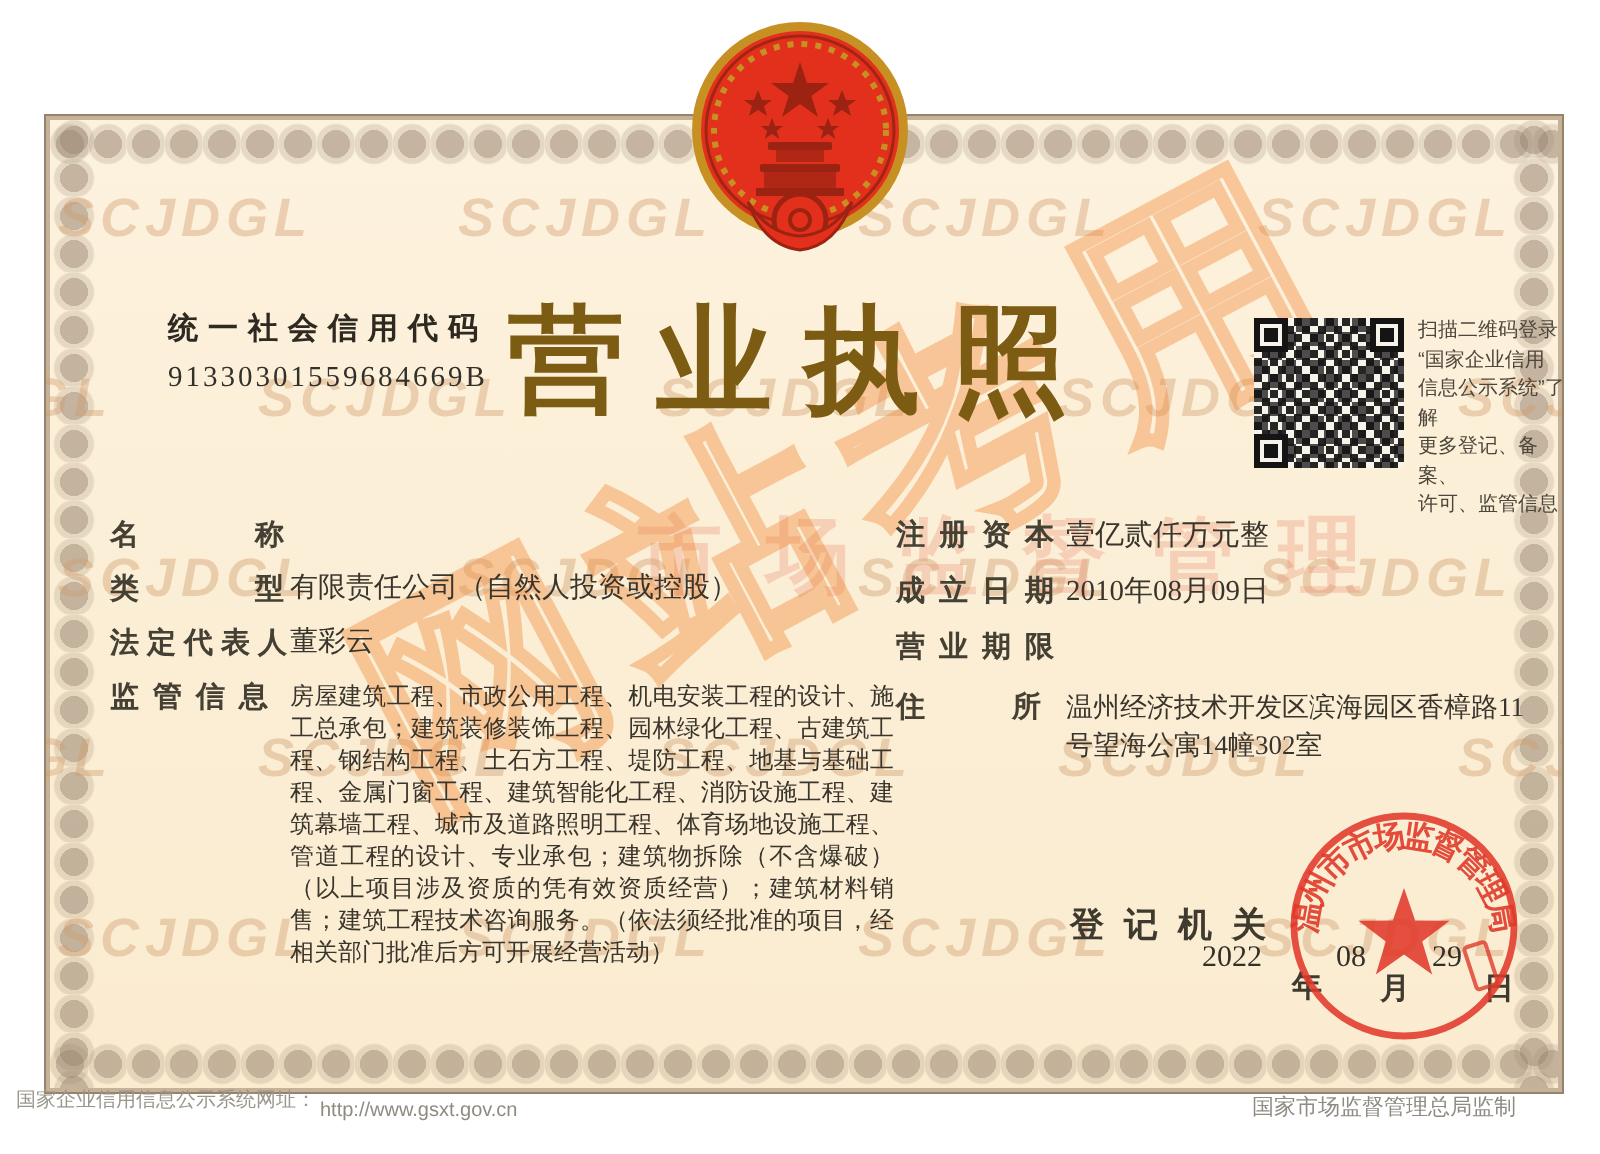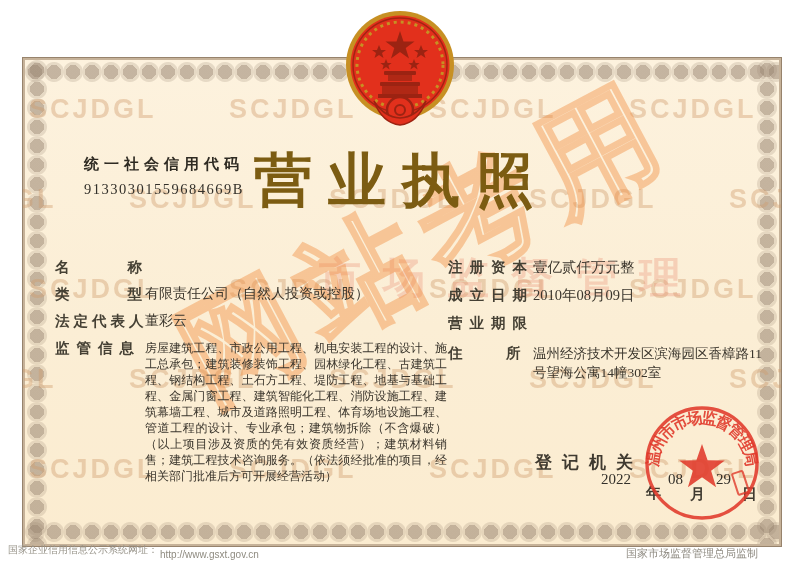--- a/index.html
+++ b/index.html
@@ -12,21 +12,21 @@
   .lace{position:absolute;pointer-events:none;}
   .lace-top,.lace-bottom{left:2px;right:2px;height:24px;
         background-image:radial-gradient(circle at 10px 12px, rgba(150,130,110,.55) 0 7px, rgba(150,130,110,.22) 7px 9.5px, rgba(0,0,0,0) 10.5px);
         background-size:19px 24px;background-repeat:repeat-x;}
   .lace-top{top:2px;} .lace-bottom{bottom:2px;}
   .lace-left,.lace-right{top:2px;bottom:2px;width:24px;
         background-image:radial-gradient(circle at 12px 10px, rgba(150,130,110,.55) 0 7px, rgba(150,130,110,.22) 7px 9.5px, rgba(0,0,0,0) 10.5px);
         background-size:24px 19px;background-repeat:repeat-y;}
   .lace-left{left:2px;} .lace-right{right:2px;}
   
-  #wm-layer{position:absolute;inset:0;overflow:hidden;pointer-events:none;z-index:1;}
+  #wm-layer{position:absolute;inset:0;overflow:hidden;pointer-events:none;z-index:1;font-style:italic;}
   .wm-tile{position:absolute;font-weight:bold;font-size:27px;letter-spacing:3px;
            color:rgba(208,156,108,.40);white-space:nowrap;}
   .wm-pink{position:absolute;left:296px;top:192px;font-size:42px;letter-spacing:22px;
            font-weight:bold;color:rgba(235,146,120,.34);white-space:nowrap;z-index:1;pointer-events:none;}
   .wm-diag{position:absolute;left:0;top:0;z-index:2;pointer-events:none;}
   
   .credit{position:absolute;left:36px;top:97px;z-index:3;margin-left:25px;}
   .credit .lbl{font-size:15px;font-weight:bold;letter-spacing:5px;color:#2e2a22;}
   .credit .code{margin-top:7px;font-family:"Liberation Serif","DejaVu Serif",serif;
                 font-size:14.5px;letter-spacing:1.5px;color:#33302a;}
@@ -114,20 +114,34 @@
       </g>
     </svg>
 
     <div class="credit">
       <div class="lbl">统一社会信用代码</div>
       <div class="code">91330301559684669B</div>
     </div>
 
     <div class="title">营业执照</div>
 
+    <div class="qr-wrap">
+      <div class="qr">
+        <div class="finder f-tl"></div>
+        <div class="finder f-tr"></div>
+        <div class="finder f-bl"></div>
+      </div>
+      <div class="qr-caption">
+        <div>扫描二维码登录</div>
+        <div>“国家企业信用</div>
+        <div>信息公示系统”了解</div>
+        <div>更多登记、备案、</div>
+        <div>许可、监管信息</div>
+      </div>
+    </div>
 
     <div class="row lcol" style="left:32px;top:200px;">
       <span class="flabel">名　　　　称</span>
     </div>
     <div class="row lcol" style="left:32px;top:227px;">
       <span class="flabel">类　　　　型</span>
       <span class="fvalue">有限责任公司（自然人投资或控股）</span>
     </div>
     <div class="row lcol" style="left:32px;top:254px;">
       <span class="flabel ls4">法定代表人</span>

